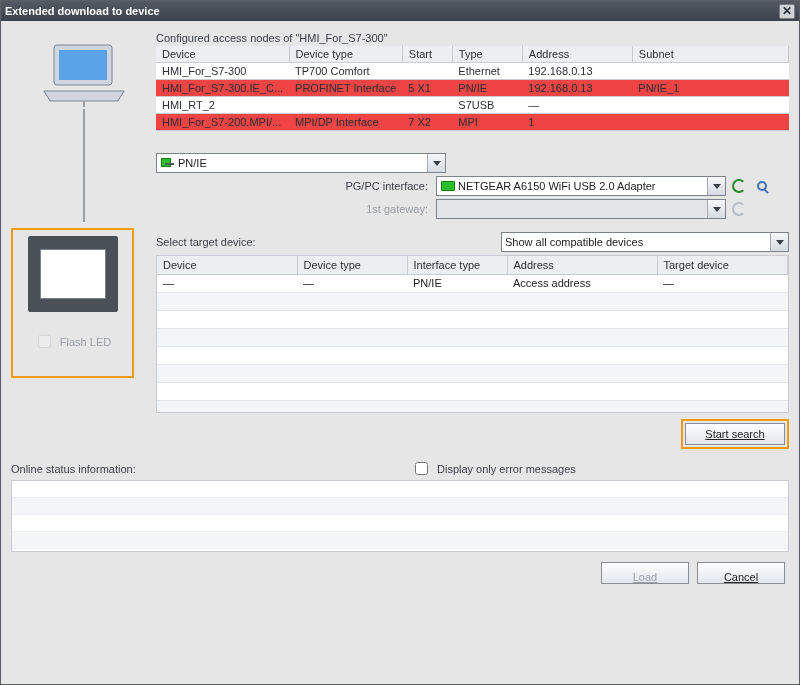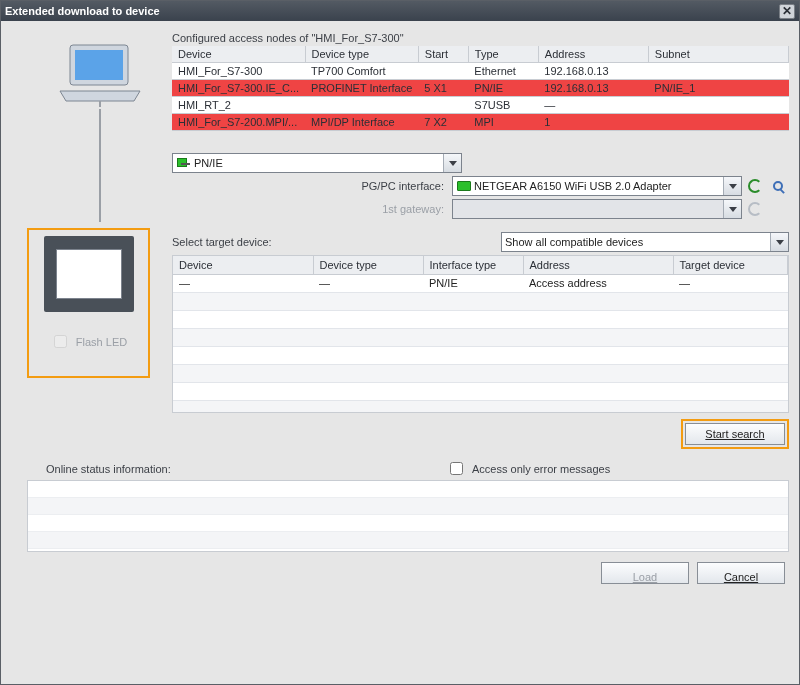--- a/index.html
+++ b/index.html
@@ -35,21 +35,21 @@
     font-size:12px;
     text-align:center;
     line-height:13px;
     border:1px solid #7a7f86;
     border-radius:2px;
     cursor:pointer;
   }
   .body {
     flex:1;
     background:#e6e6e6;
-    padding:8px 10px 4px 26px;
+    padding:8px 10px 4px 10px;
     display:flex; flex-direction:column;
     color:#222;
   }
 
   .upper { display:flex; }
   .left-col {
     width:145px;
     display:flex; flex-direction:column; align-items:center;
     padding-top:12px;
     position:relative;
@@ -188,21 +188,21 @@
     border:1px solid #888e96;
     background:linear-gradient(#fcfdfe,#e3e7ec);
     height:22px; width:100px;
     font-size:11px; text-decoration:underline;
     display:flex; align-items:center; justify-content:center;
     cursor:pointer;
   }
   .search-hi { padding:2px; border:2px solid #f39c12; }
 
   .status-row { display:flex; align-items:center; margin-top:4px;}
-  .status-row .lab { font-size:11px; color:#3b3f46; width:400px;margin-left:19px; }
+  .status-row .lab { font-size:11px; color:#3b3f46; width:400px; }
   .status-row .chk { display:flex; align-items:center; gap:6px; font-size:11px; color:#3b3f46; }
   .log {
     margin-top:2px;
     height:72px; background:#fff; border:1px solid #c8ccd2;
   }
   .log .line { height:17px; border-bottom:1px solid #eceef1; }
   .log .line:nth-child(even){background:#f4f5f7;}
 
   .dlg-btns {
     display:flex; justify-content:flex-end; gap:8px;
@@ -454,21 +454,21 @@
             </div>
           </div>
         </div>
       </div>
     </div>
 
     <div class="status-row">
       <span class="lab">Online status information:</span>
       <span class="chk">
         <input type="checkbox" style="">
-        <span>Access only error messages</span>
+        <span>Display only error messages</span>
       </span>
     </div>
     <div class="log">
       <div class="line"></div>
         <div class="line"></div>
         <div class="line"></div>
         <div class="line"></div>
     </div>
 
     <div class="dlg-btns">

